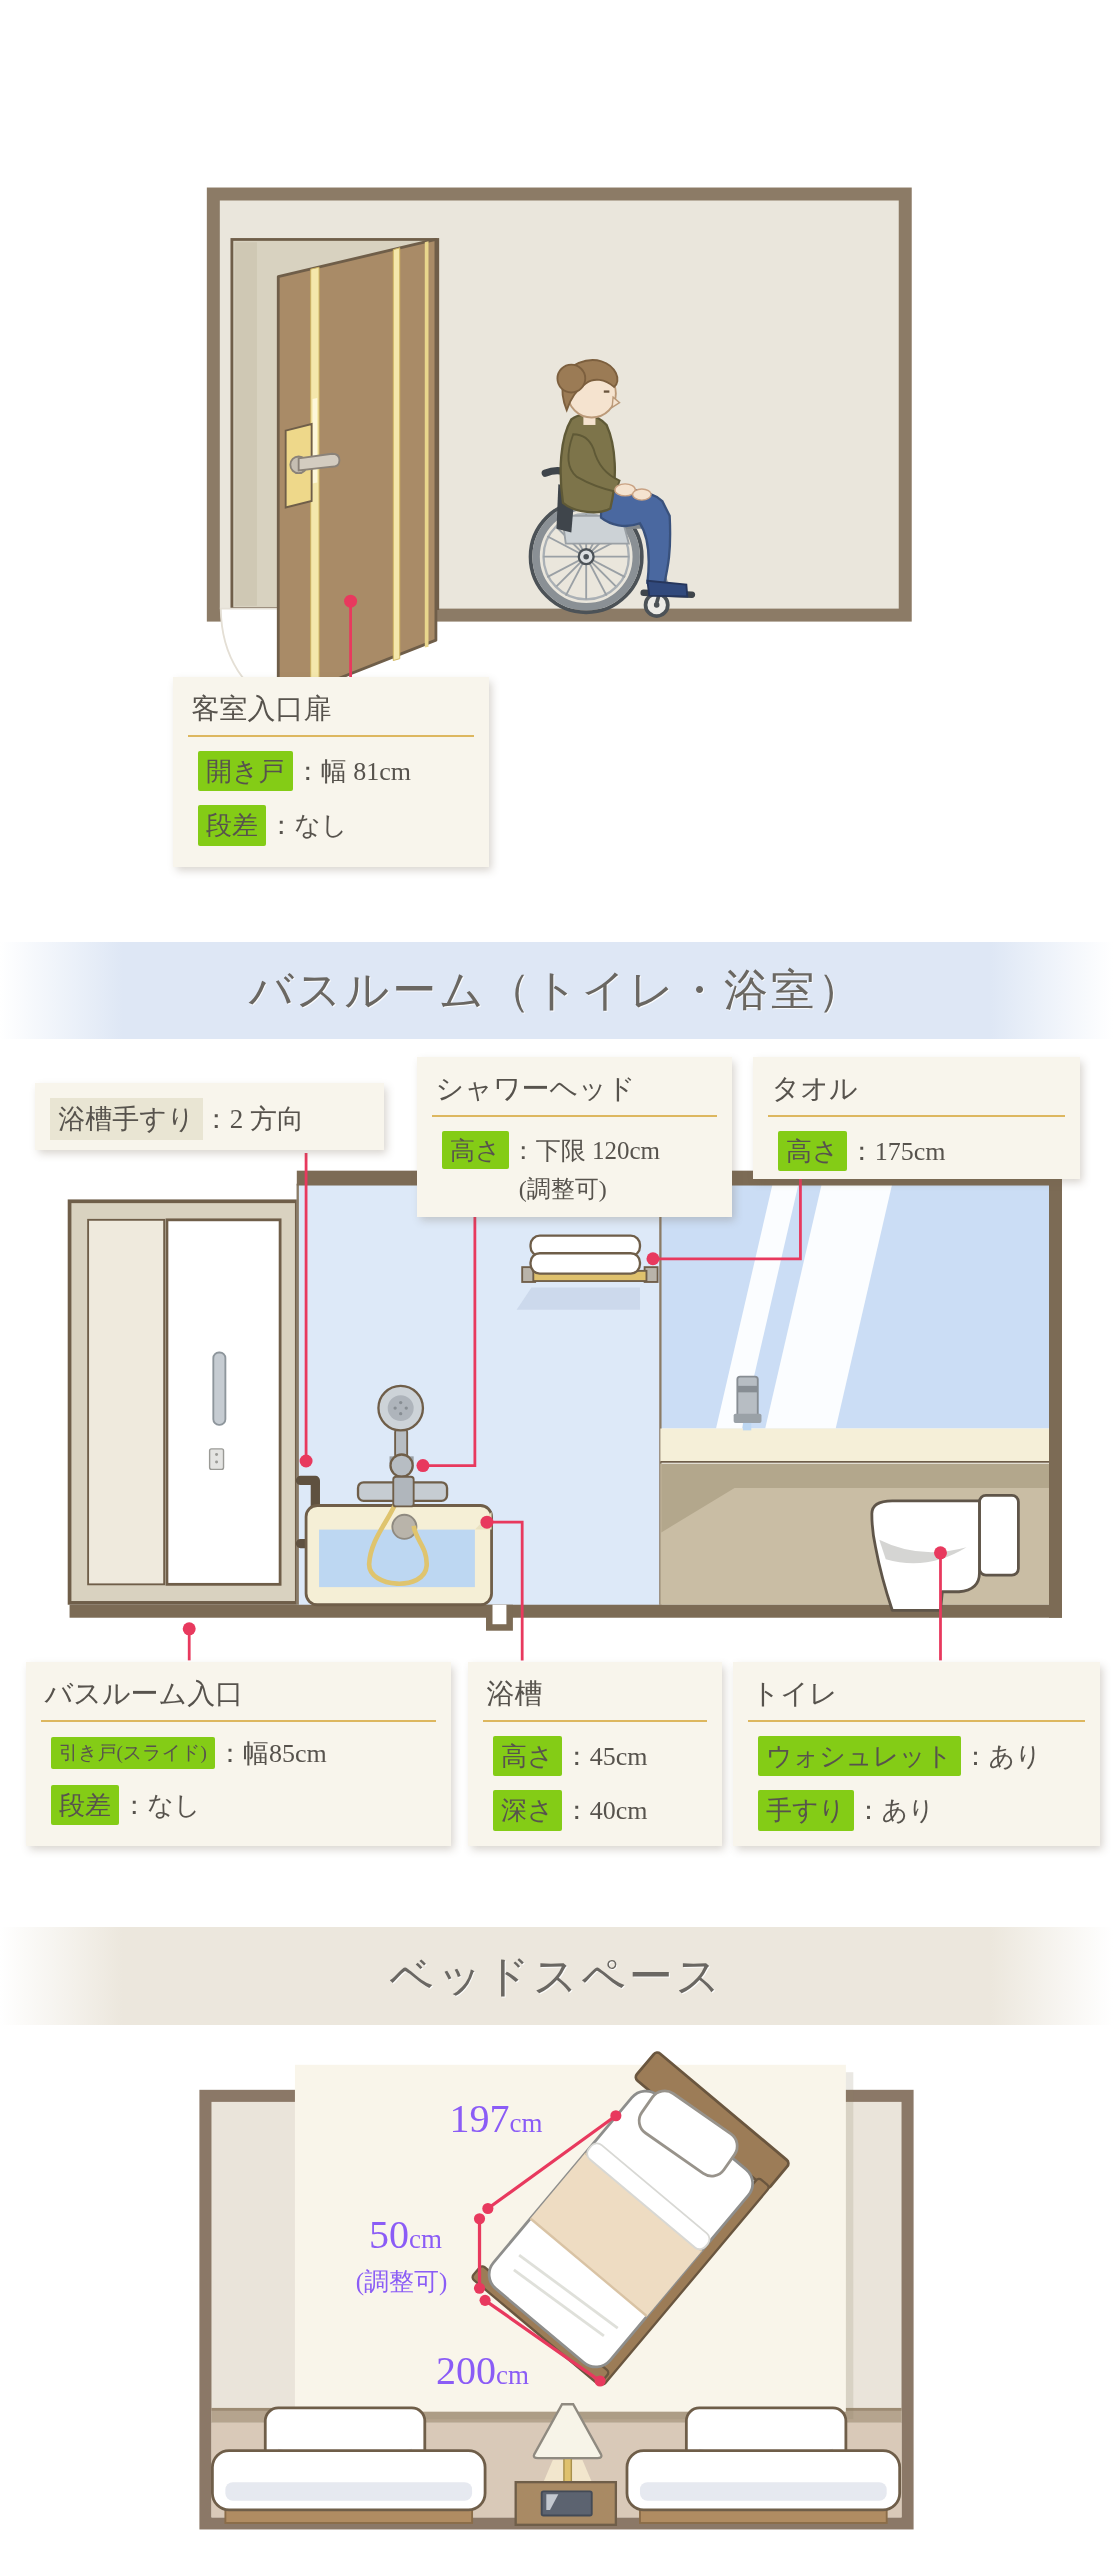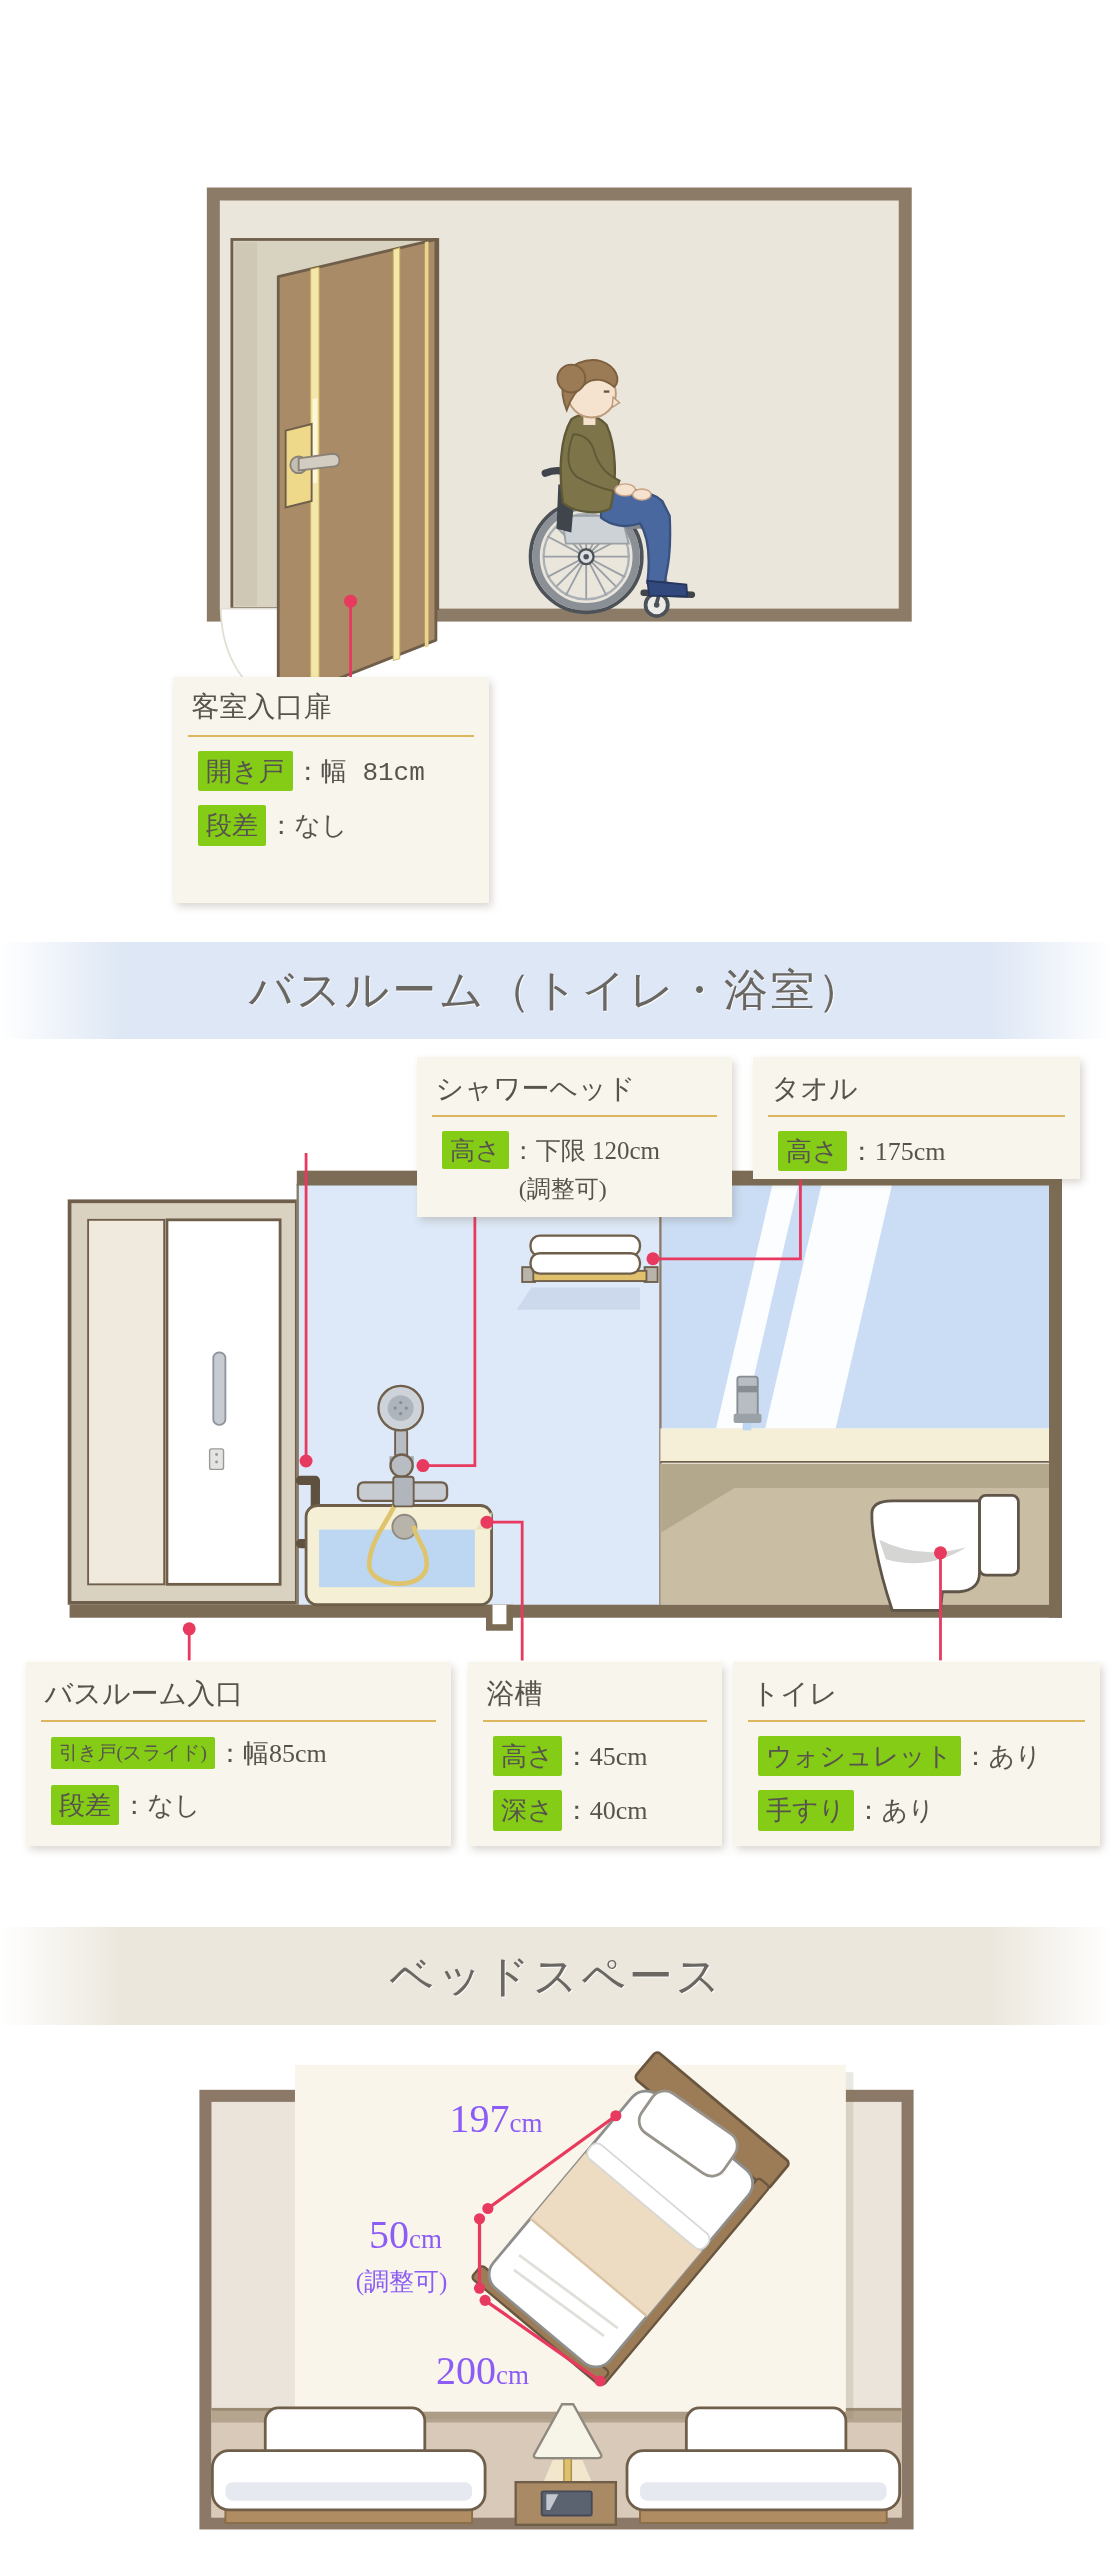--- a/index.html
+++ b/index.html
@@ -253,37 +253,43 @@
       <rect x="740" y="2596" width="172" height="60" rx="14" fill="#ffffff" stroke="#6f5e49" stroke-width="3"></rect>
       <path d="M 754,2640 Q 826,2658 898,2640 L 898,2651 Q 826,2665 754,2651 Z" fill="#dde2ea"></path>
       <rect x="690" y="2700" width="266" height="20" fill="#b08c62" stroke="#8a6c48" stroke-width="2"></rect>
       <rect x="676" y="2642" width="294" height="64" rx="18" fill="#ffffff" stroke="#6f5e49" stroke-width="3"></rect>
       <rect x="690" y="2676" width="266" height="20" rx="8" fill="#e6e9f0"></rect>
     </g>
   </g>
 </svg>
 
 
-<div class="ibox" style="left:173px;top:677px;width:316px;height:226px;font-family:Liberation Mono, monospace;">
+<div class="ibox" style="left:173px;top:677px;width:316px;height:190px;">
   <div class="ibox-title">客室入口扉</div>
   <div class="rule"></div>
   <div class="row">
     <span class="chip">開き戸</span>
     <span class="val">：幅 81cm</span>
   </div>
   <div class="row">
     <span class="chip">段差</span>
     <span class="val">：なし</span>
   </div>
 </div>
 
 <div class="band blue" style="top:942px;height:97px;">
   <div class="stitle">バスルーム（トイレ・浴室）</div>
 </div>
 
+<div class="ibox" style="left:35px;top:1083px;width:349px;height:67px;padding:15px 15px;">
+  <div class="inline-box">
+    <span class="chip" style="background:#e9e5d3;padding:2.8px 8.3px;">浴槽手すり</span>
+    <span class="val">：2 方向</span>
+  </div>
+</div>
 
 <div class="ibox" style="left:417px;top:1057px;width:315px;height:160px;">
   <div class="ibox-title">シャワーヘッド</div>
   <div class="rule"></div>
   <div class="row" style="font-size:25px;">
     <span class="chip">高さ</span>
     <span class="val">：下限 120cm</span>
   </div>
   <div class="note">(調整可)</div>
 </div>

